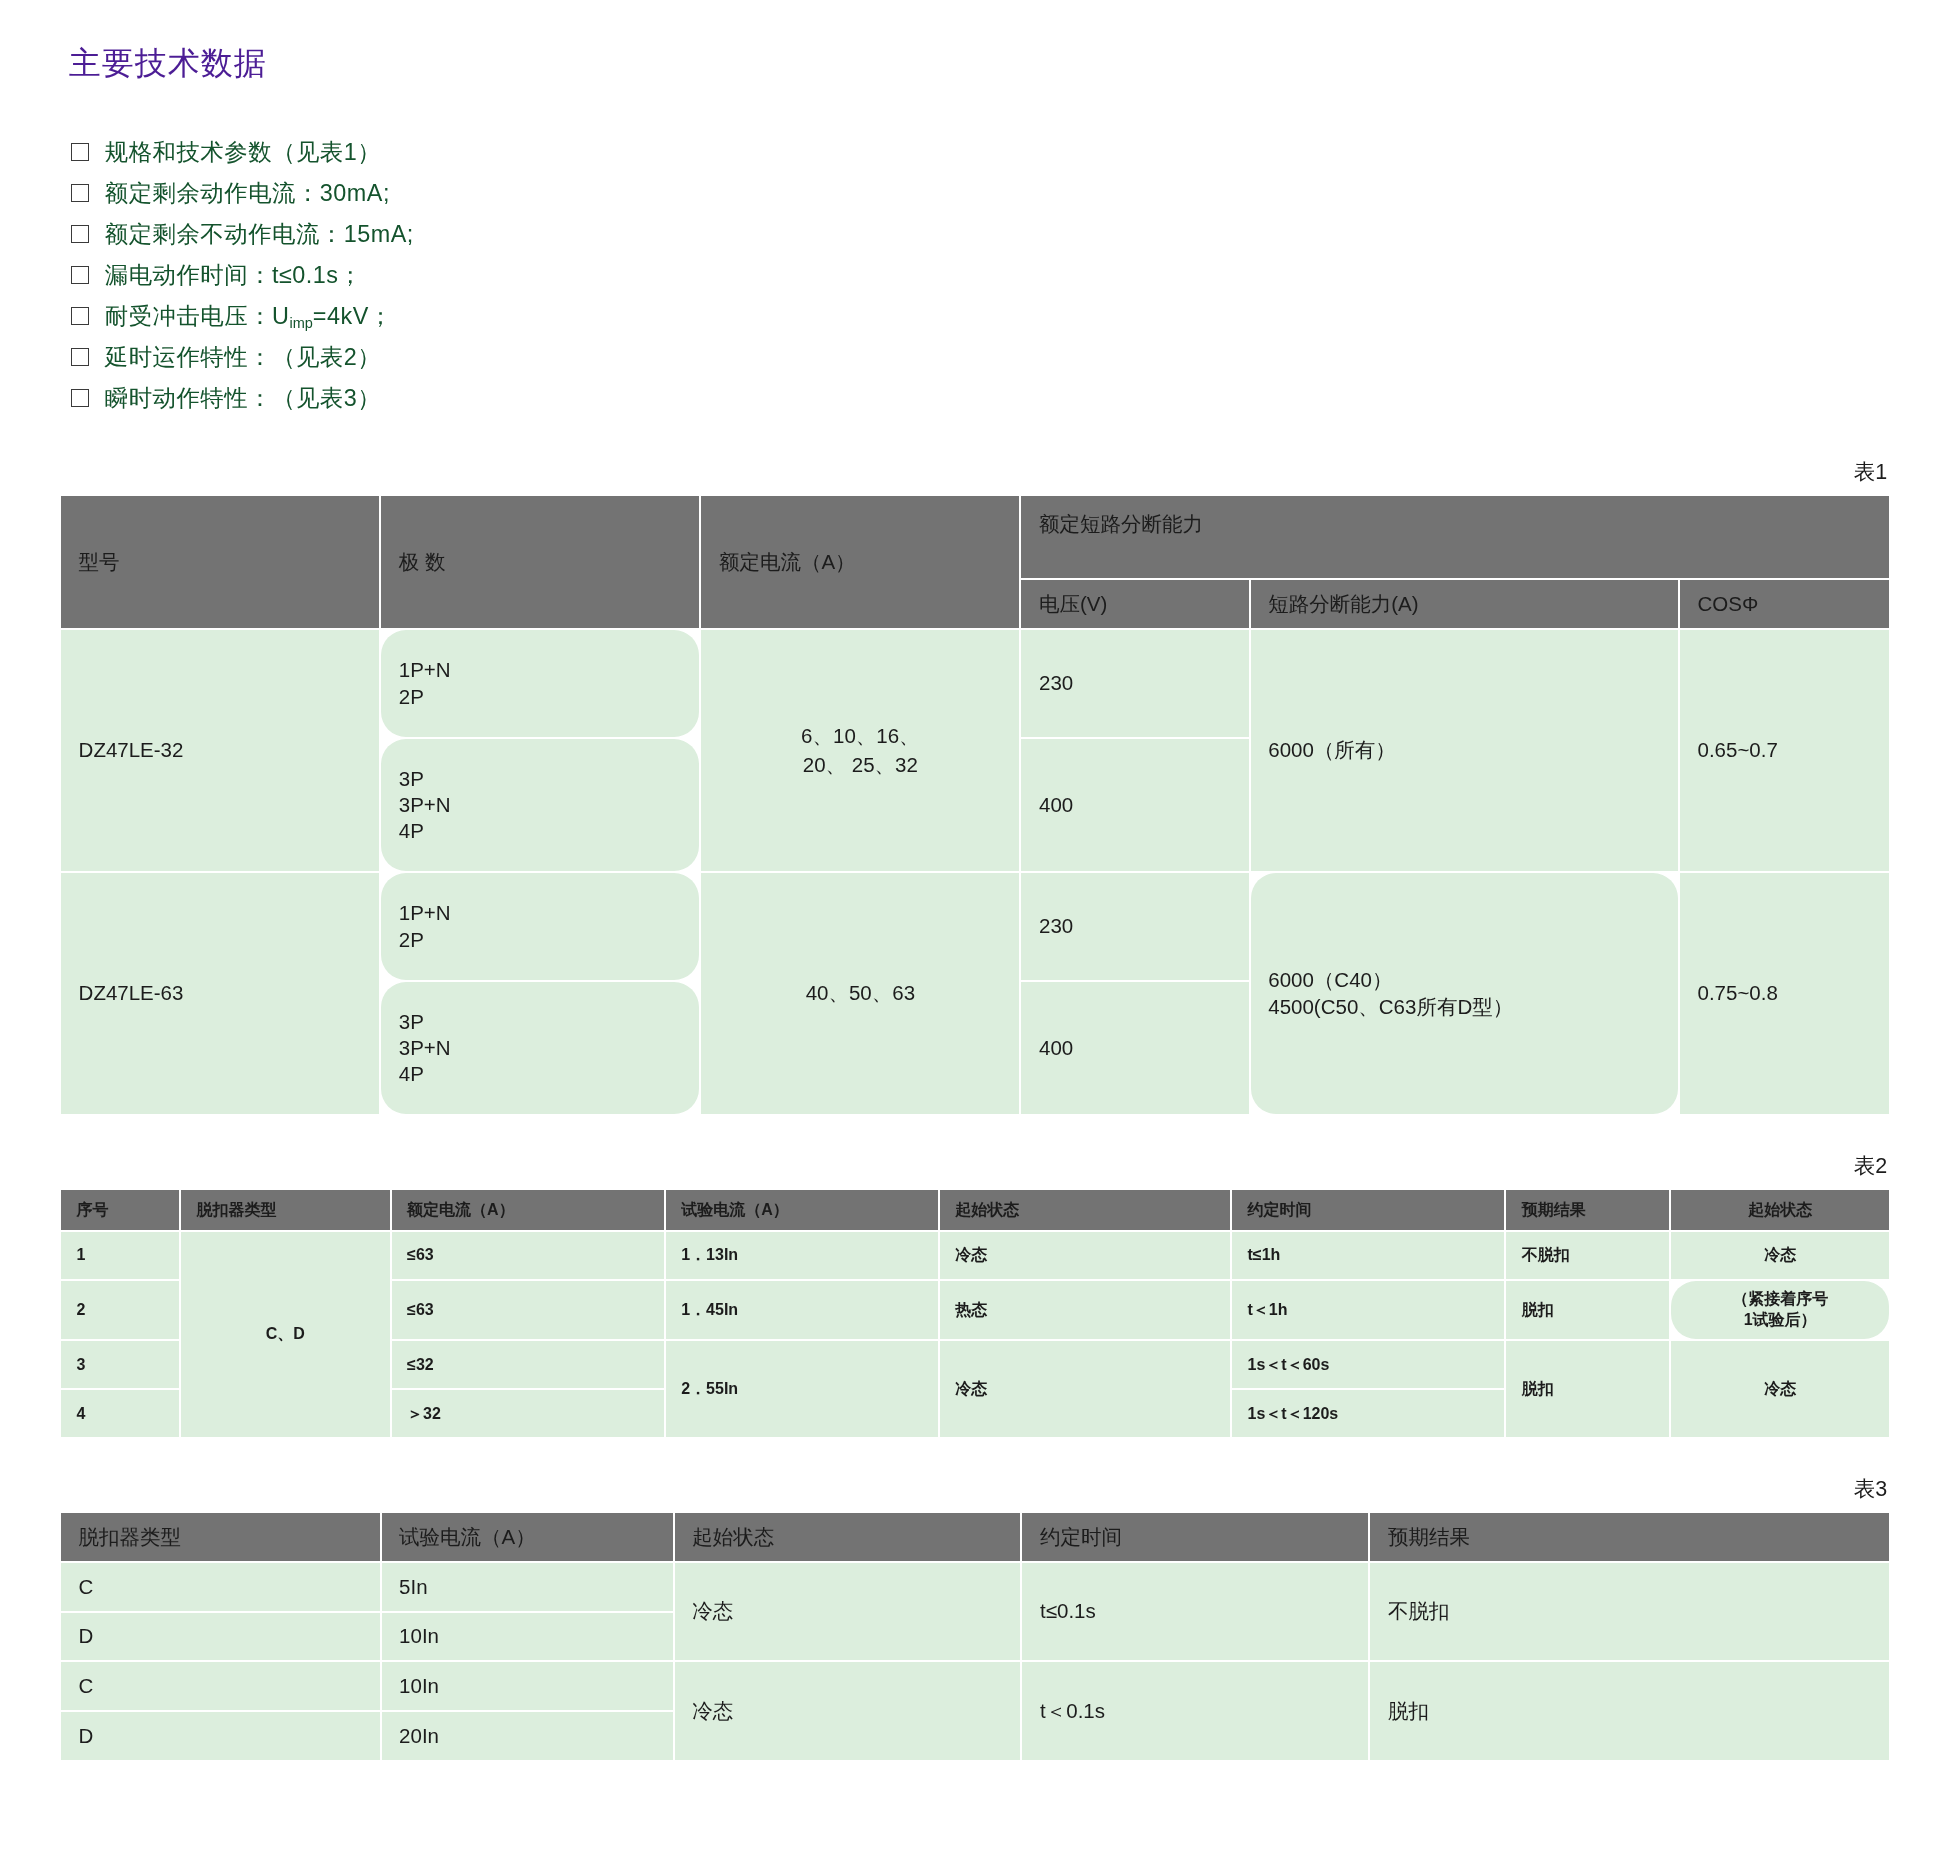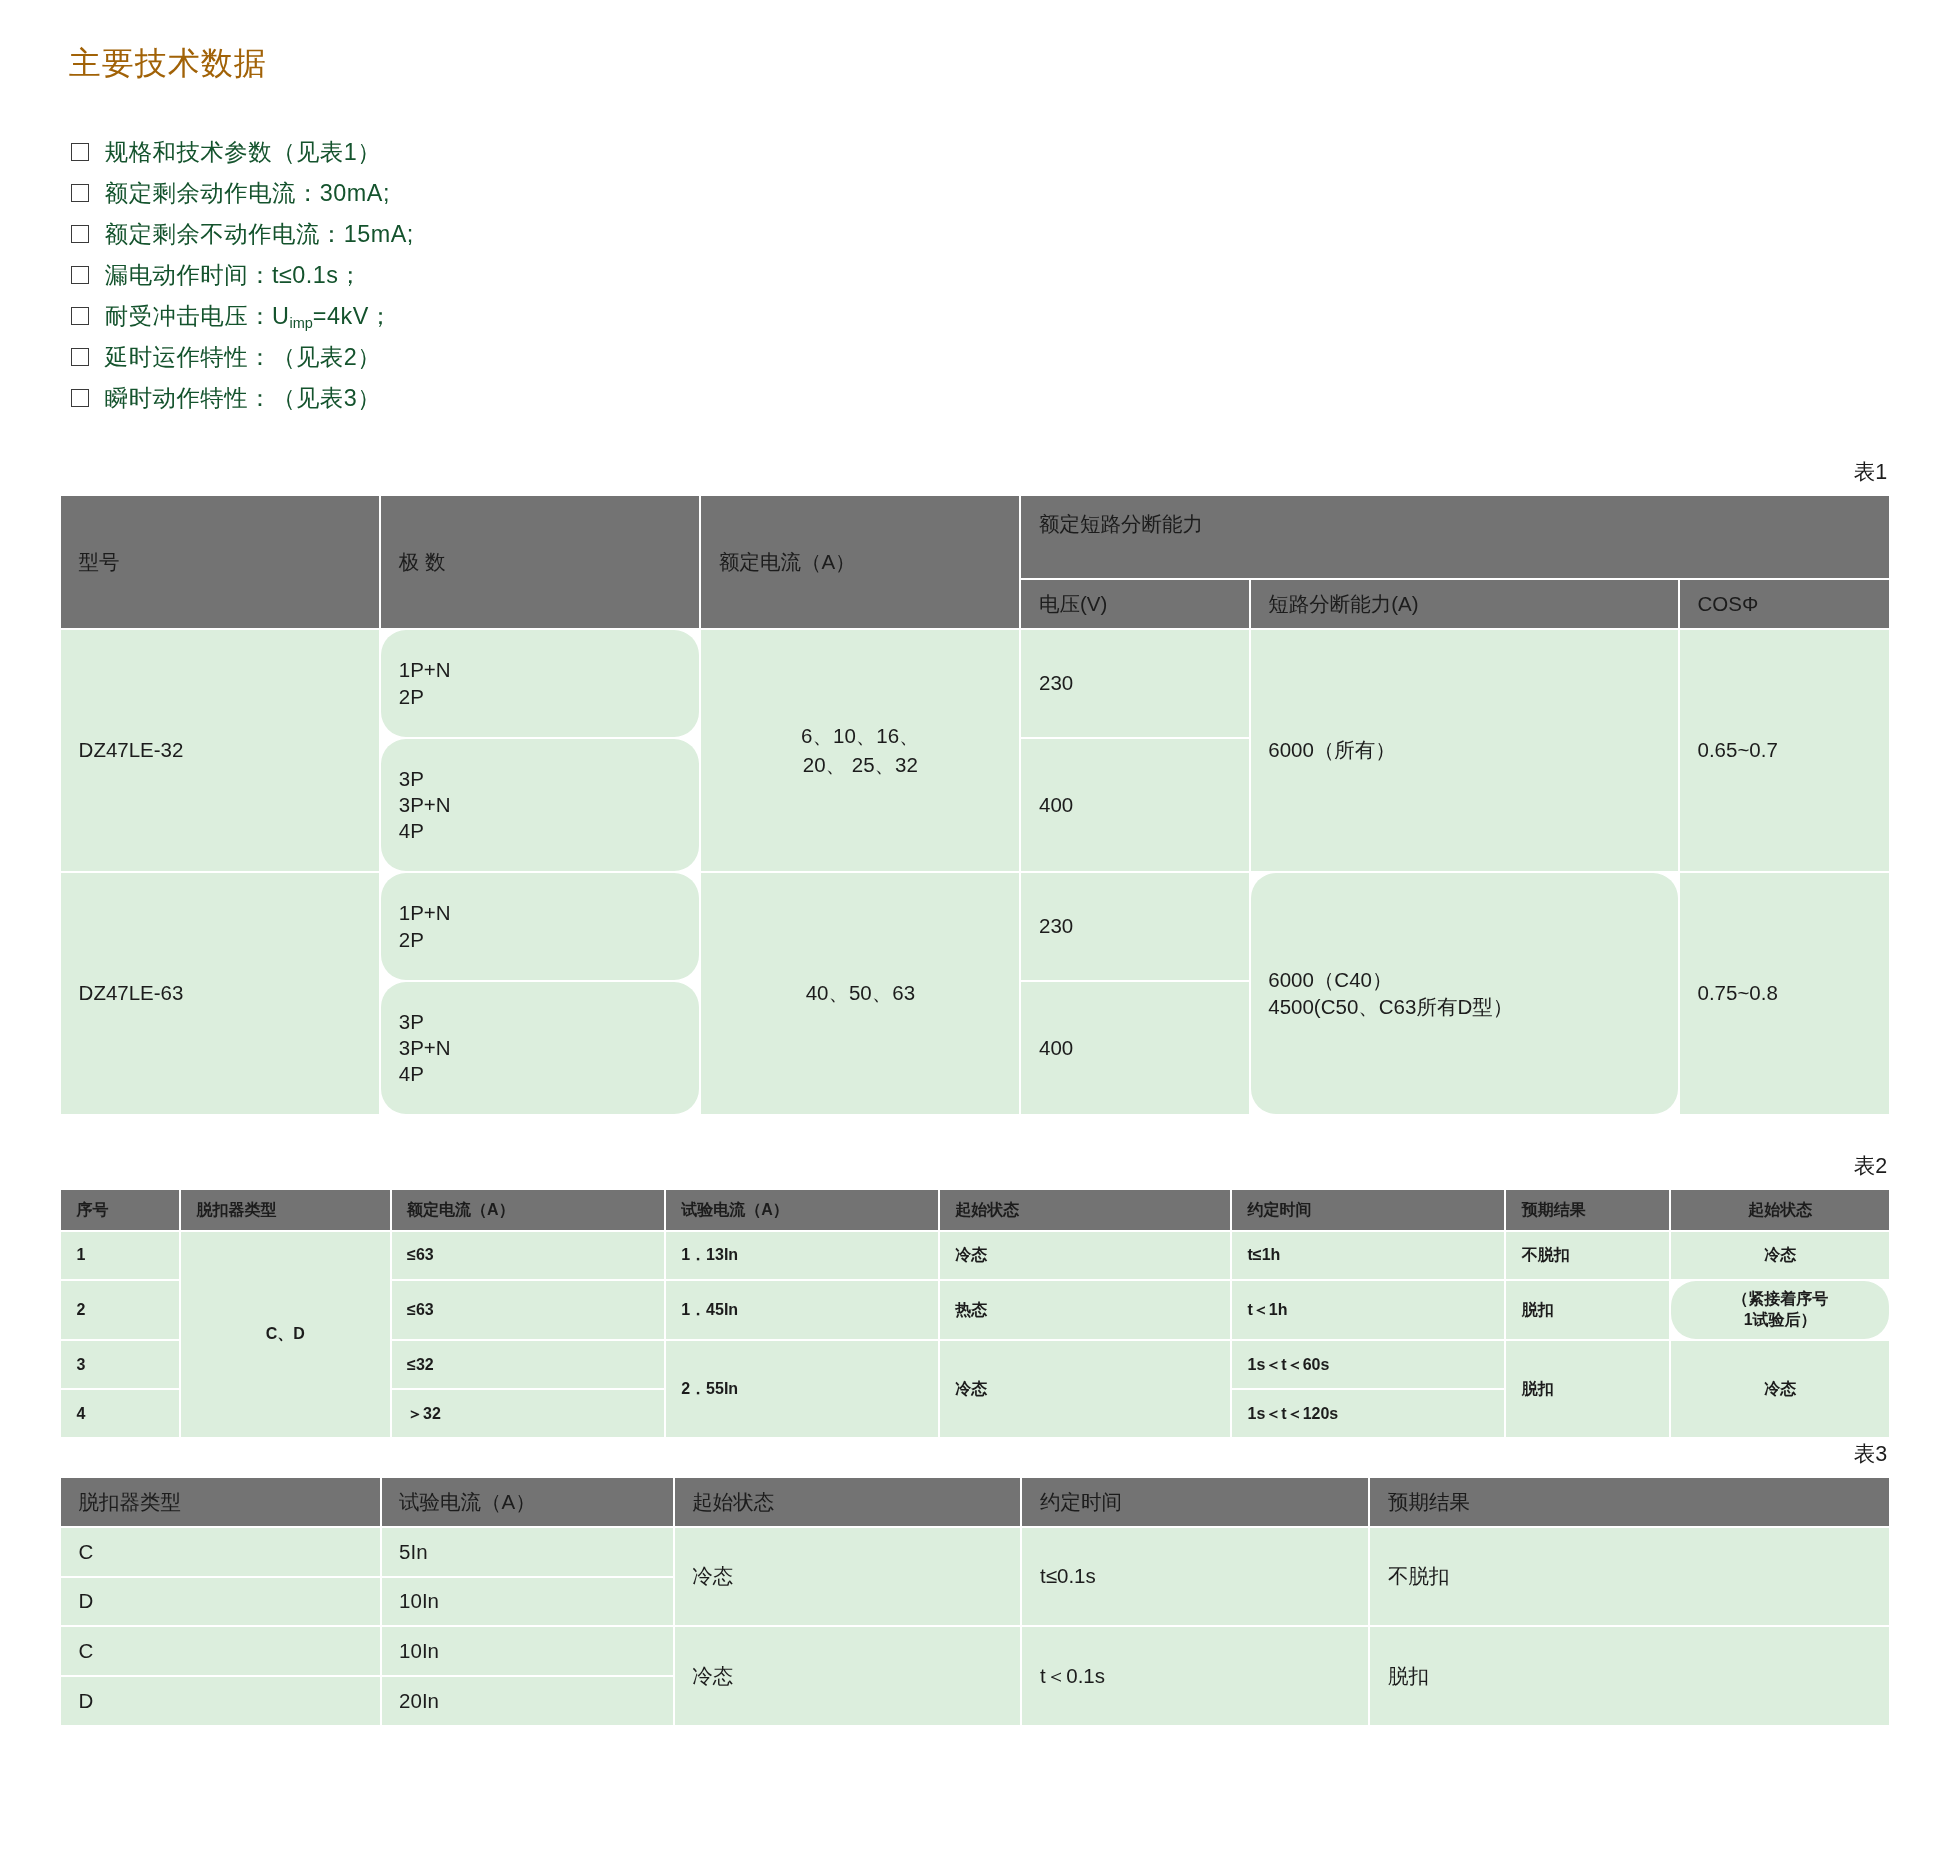--- a/index.html
+++ b/index.html
@@ -11,21 +11,21 @@
     font-family: "Liberation Sans", "DejaVu Sans", sans-serif;
     color: #1a1a1a;
     position: relative;
     overflow: hidden;
   }
 
   .page { padding: 0 59px; }
 
   
   .page-title {
-    color: #a16207;
+    color: #4c1d95;
     font-size: 32px;
     font-weight: 400;
     letter-spacing: 1px;
     margin: 44px 0 0 9.8px;
     line-height: 1.2;
   }
 
   
   .spec-list {
     margin: 49px 0 0 11.7px;
@@ -97,21 +97,21 @@
   
   .t2 td, .t2 th { padding: 8.8px 15.6px; font-size: 16px; font-weight: bold; }
   .t2 .row td { height: 47px; }
 
   
   .t3 td, .t3 th { padding: 9.8px 17.6px; font-size: 20.5px; }
   .t3 .row td { height: 45px; }
 
   .sp-1 { margin-top: 39px; }
   .sp-2 { margin-top: 35px; }
-  .sp-3 { }
+  .sp-3 { margin-top: 35px; }
 </style>
 </head>
 <body>
 
 <div class="page">
 
   <h1 class="page-title">主要技术数据</h1>
 
   <div class="spec-list">
 

